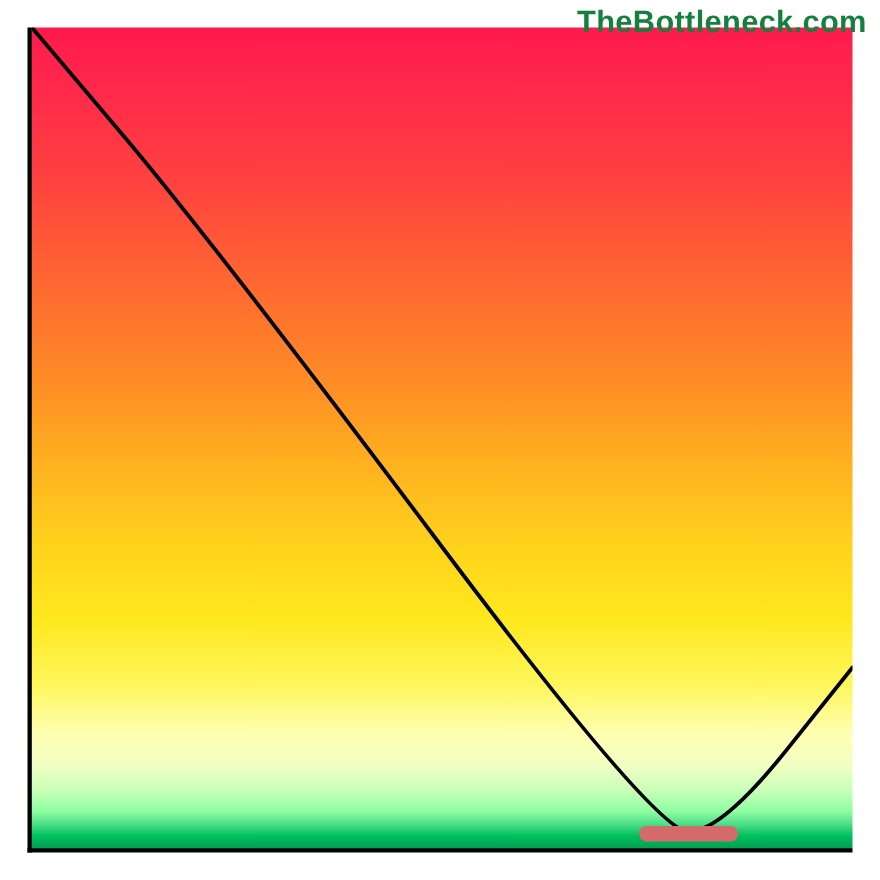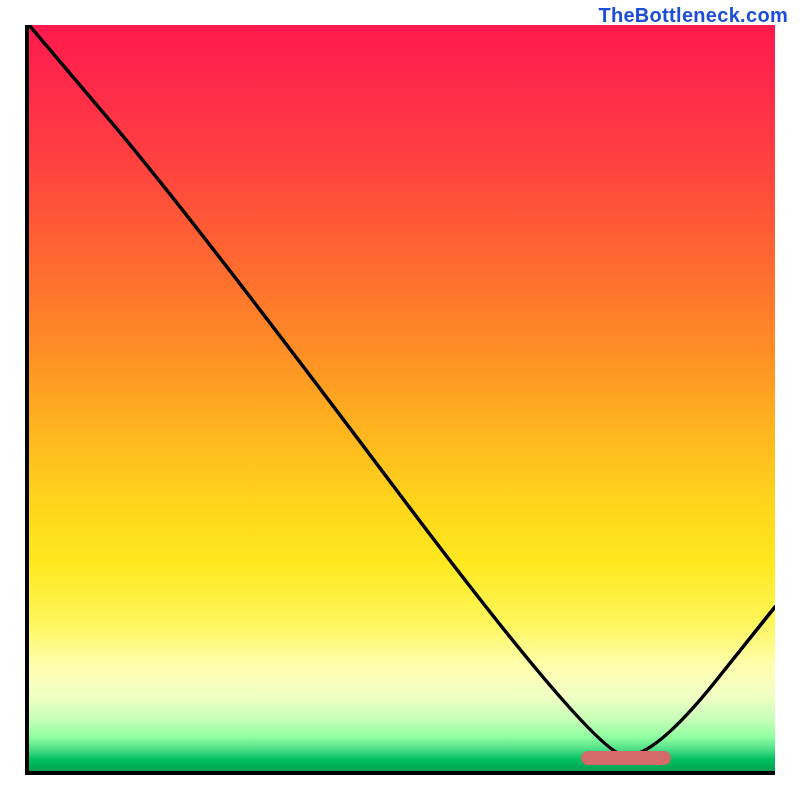--- a/index.html
+++ b/index.html
@@ -7,23 +7,23 @@
     width: 800px;
     height: 800px;
     background: #fff;
     position: relative;
     font-family: Arial, sans-serif;
   }
   .watermark {
     position: absolute;
     top: 4px;
     right: 12px;
-    font-size: 20px;
+    font-size: 28px;
     font-weight: bold;
-    color: #1d4ed8;
+    color: #15803d;
     letter-spacing: 0.3px;
     z-index: 10;
     margin-left: 25px;
   }
   .plot-area {
     position: absolute;
     left: 25px;
     top: 25px;
     width: 750px;
     height: 750px;

